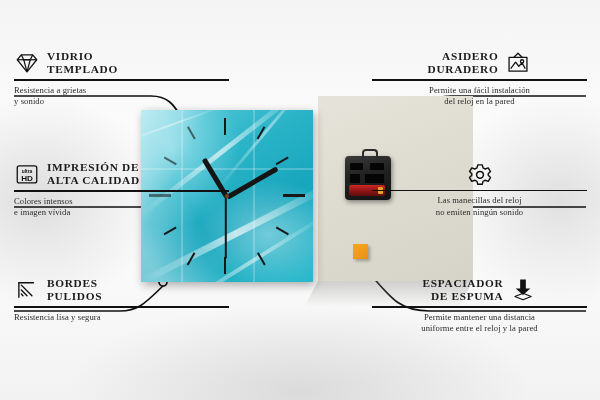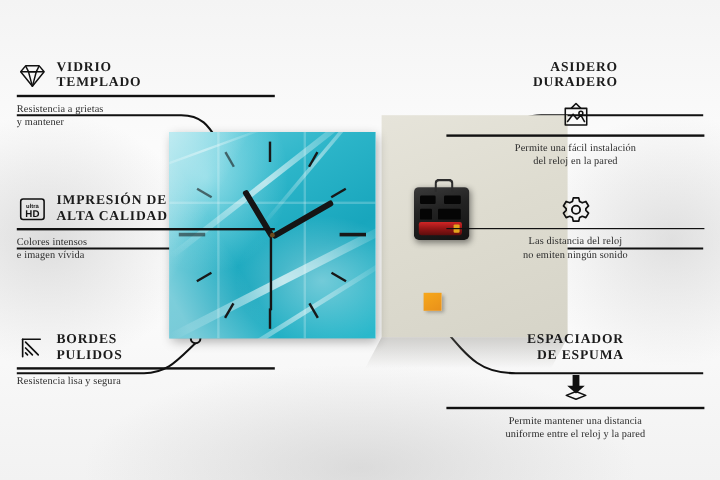--- a/index.html
+++ b/index.html
@@ -13,21 +13,21 @@
     background:
       radial-gradient(ellipse 180px 150px at 40px 200px, rgba(195,195,195,.55), rgba(195,195,195,0) 70%),
       radial-gradient(ellipse 170px 150px at 560px 200px, rgba(195,195,195,.5), rgba(195,195,195,0) 70%),
       radial-gradient(ellipse 320px 120px at 300px 390px, rgba(190,190,190,.45), rgba(190,190,190,0) 72%),
       linear-gradient(180deg,#f4f4f4 0%, #fbfbfb 30%, #fdfdfd 55%, #f2f2f2 100%);
   }
   
   .feature{position:absolute;width:215px;}
   .feature .head{display:flex;align-items:center;gap:7px;}
   .feature.left .head{justify-content:flex-start;}
-  .feature.right .head{justify-content:center;flex-direction:column;}
+  .feature.right .head{justify-content:center;}
   .ficon{width:26px;height:26px;flex:0 0 26px;display:block;}
   .ftitle{
     font-size:11.3px;font-weight:700;letter-spacing:.7px;color:#1b1b1b;
     line-height:1.16;text-transform:uppercase;
   }
   .feature.left .ftitle{text-align:left;}
   .feature.right .ftitle{text-align:right;}
   .rule{height:1.4px;background:#111;margin:3px 0 4px 0;}
   .fdesc{font-size:8.6px;color:#2a2a2a;line-height:1.34;letter-spacing:.1px;}
   .feature.right .fdesc{text-align:center;}
@@ -168,21 +168,21 @@
         </g>
       </svg>
       <div class="ftitle">
         <div>VIDRIO</div>
         <div>TEMPLADO</div>
       </div>
     </div>
     <div class="rule"></div>
     <div class="fdesc">
       <div>Resistencia a grietas</div>
-      <div>y mantener</div>
+      <div>y sonido</div>
     </div>
   </div>
 
   <div class="feature left" id="f-hd">
     <div class="head">
       <svg class="ficon" viewBox="0 0 32 32">
         <rect x="4" y="6" width="24" height="21" rx="2.5" fill="none" stroke="#111" stroke-width="1.6"></rect>
         <text x="16" y="15" font-family="Liberation Sans, sans-serif" font-size="6" font-weight="700" fill="#111" text-anchor="middle">ultra</text>
         <text x="16" y="24" font-family="Liberation Sans, sans-serif" font-size="10" font-weight="700" fill="#111" text-anchor="middle">HD</text>
       </svg>
@@ -246,21 +246,21 @@
     <div class="head">
       <svg class="ficon" viewBox="0 0 32 32">
         <g fill="none" stroke="#111" stroke-width="1.9" stroke-linejoin="round">
           <path d="M13 4 H19 L20 8 L23 9.5 L27 8 L30 13 L27 16 L27 18 L30 21 L27 26 L23 24.5 L20 26 L19 30 H13 L12 26 L9 24.5 L5 26 L2 21 L5 18 L5 16 L2 13 L5 8 L9 9.5 L12 8 Z" transform="scale(0.92) translate(1.4,1.2)"></path>
           <circle cx="16" cy="17" r="4.2"></circle>
         </g>
       </svg>
     </div>
     <div class="rule"></div>
     <div class="fdesc">
-      <div>Las distancia del reloj</div>
+      <div>Las manecillas del reloj</div>
       <div>no emiten ningún sonido</div>
     </div>
   </div>
 
   <div class="feature right" id="f-espaciador">
     <div class="head">
       <div class="ftitle">
         <div>ESPACIADOR</div>
         <div>DE ESPUMA</div>
       </div>

